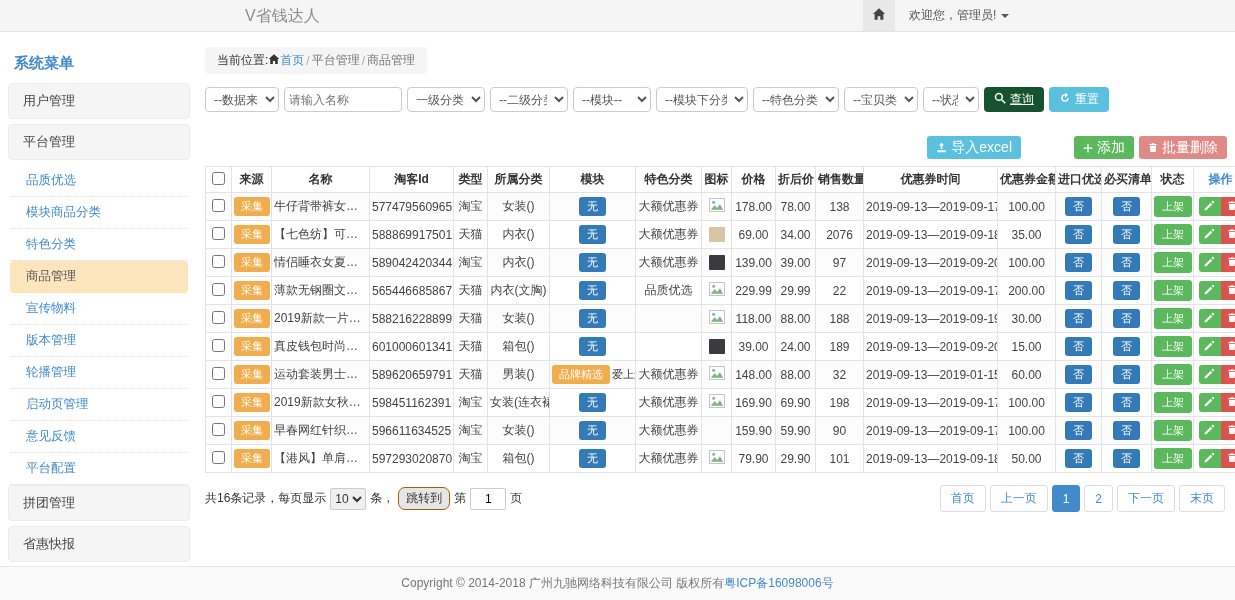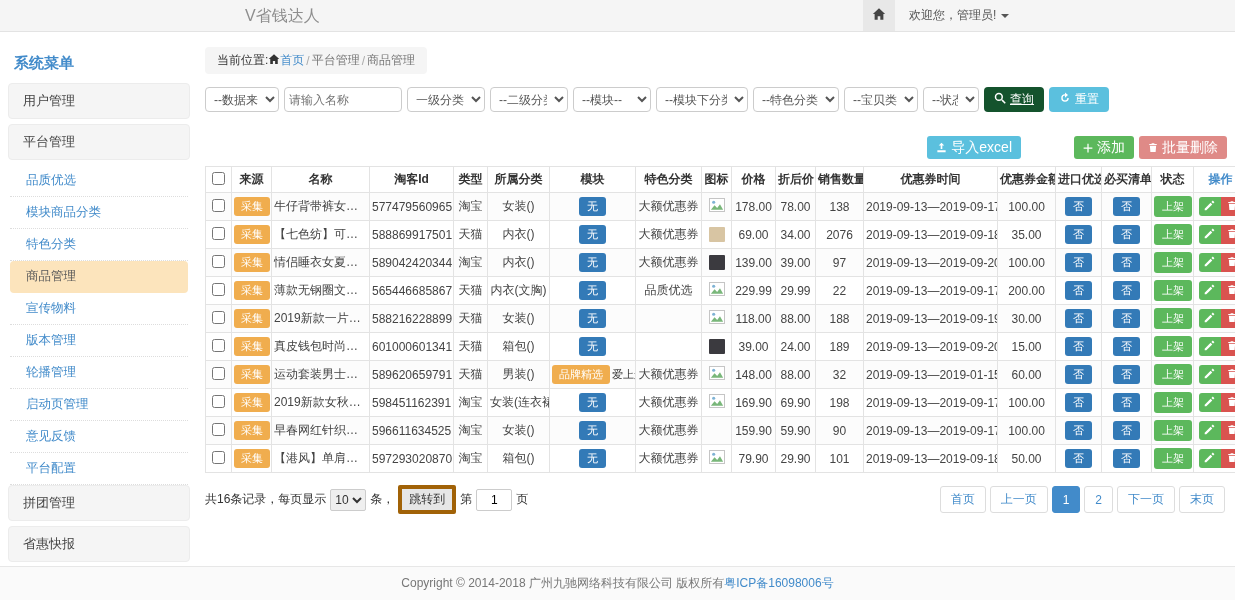--- a/index.html
+++ b/index.html
@@ -58,21 +58,21 @@
   .op-group { display:inline-flex; }
   .op-btn { width:22px; height:19px; border:none; display:inline-flex; align-items:center; justify-content:center; cursor:pointer; }
   .op-edit { background:#5cb85c; border-radius:3px 0 0 3px; }
   .op-del { background:#d9534f; border-radius:0 3px 3px 0; }
   .thumb { display:inline-block; width:16px; height:15px; border-radius:1px; vertical-align:middle; }
   input[type=checkbox] { width:13px; height:13px; cursor:pointer; }
   
   .pager { display:flex; justify-content:space-between; align-items:center; margin-top:12px; font-size:12px; color:#333; }
   .pager-left { display:flex; align-items:center; gap:4px; }
   .pp-select { height:22px; border:1px solid #ccc; border-radius:2px; font-size:12px; color:#333; }
-  .jump-btn { background:#e6e6e6; border:4px solid #a16207; border-radius:2px; font-size:12px; color:#333;
+  .jump-btn { background:#e6e6e6; border:1px solid #a16207; border-radius:7px; font-size:12px; color:#333;
     padding:2px 7px; cursor:pointer; }
   .page-input { width:36px; height:22px; border:1px solid #ccc; border-radius:2px; font-size:12px; text-align:center; }
   .pager-right { display:flex; gap:4px; margin-right:2px; }
   .pg-btn { border:1px solid #ddd; background:#fff; color:#428bca; font-size:12px; padding:4px 10px;
     border-radius:3px; cursor:pointer; }
   .pg-btn.active { background:#428bca; border-color:#428bca; color:#fff; }
   
   .footer { position:absolute; left:0; bottom:0; width:1235px; height:34px; background:#fafafa;
     border-top:1px solid #e7e7e7; display:flex; align-items:center; justify-content:center;
     font-size:12px; color:#777; z-index:5; }

